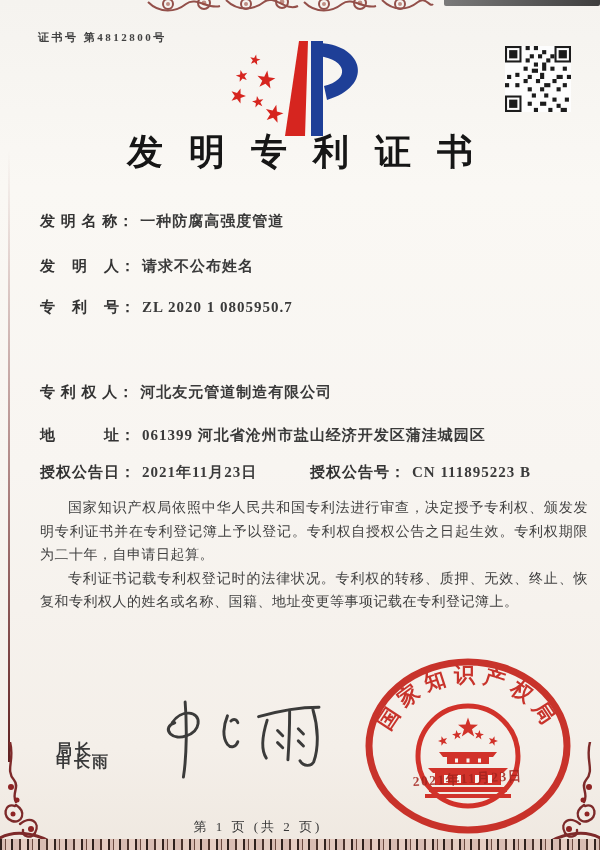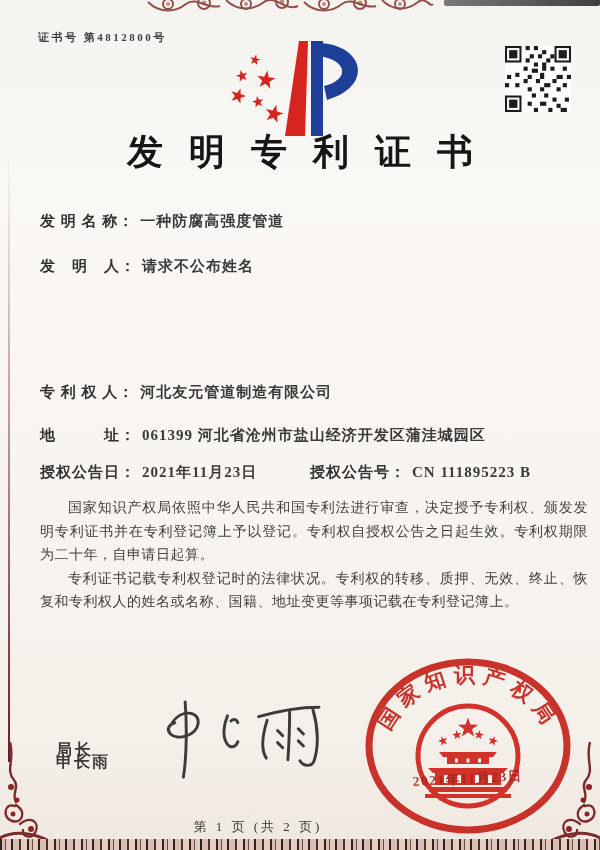--- a/index.html
+++ b/index.html
@@ -158,20 +158,23 @@
   </svg>
 
   <div class="abs title">发明专利证书</div>
 
   <div class="abs row r0">
     <span class="lbl">发 明 名 称：</span><span class="val">一种防腐高强度管道</span>
   </div>
   <div class="abs row r1">
     <span class="lbl">发　明　人：</span><span class="val">请求不公布姓名</span>
   </div>
+  <div class="abs row r2">
+    <span class="lbl">专　利　号：</span><span class="val">ZL 2020 1 0805950.7</span>
+  </div>
   <div class="abs row r4">
     <span class="lbl">专 利 权 人：</span><span class="val">河北友元管道制造有限公司</span>
   </div>
   <div class="abs row r5">
     <span class="lbl">地　　　址：</span><span class="val">061399 河北省沧州市盐山经济开发区蒲洼城园区</span>
   </div>
 
   <div class="abs row grant">
     <span>
       <span class="lbl">授权公告日：</span><span class="val">2021年11月23日</span>

